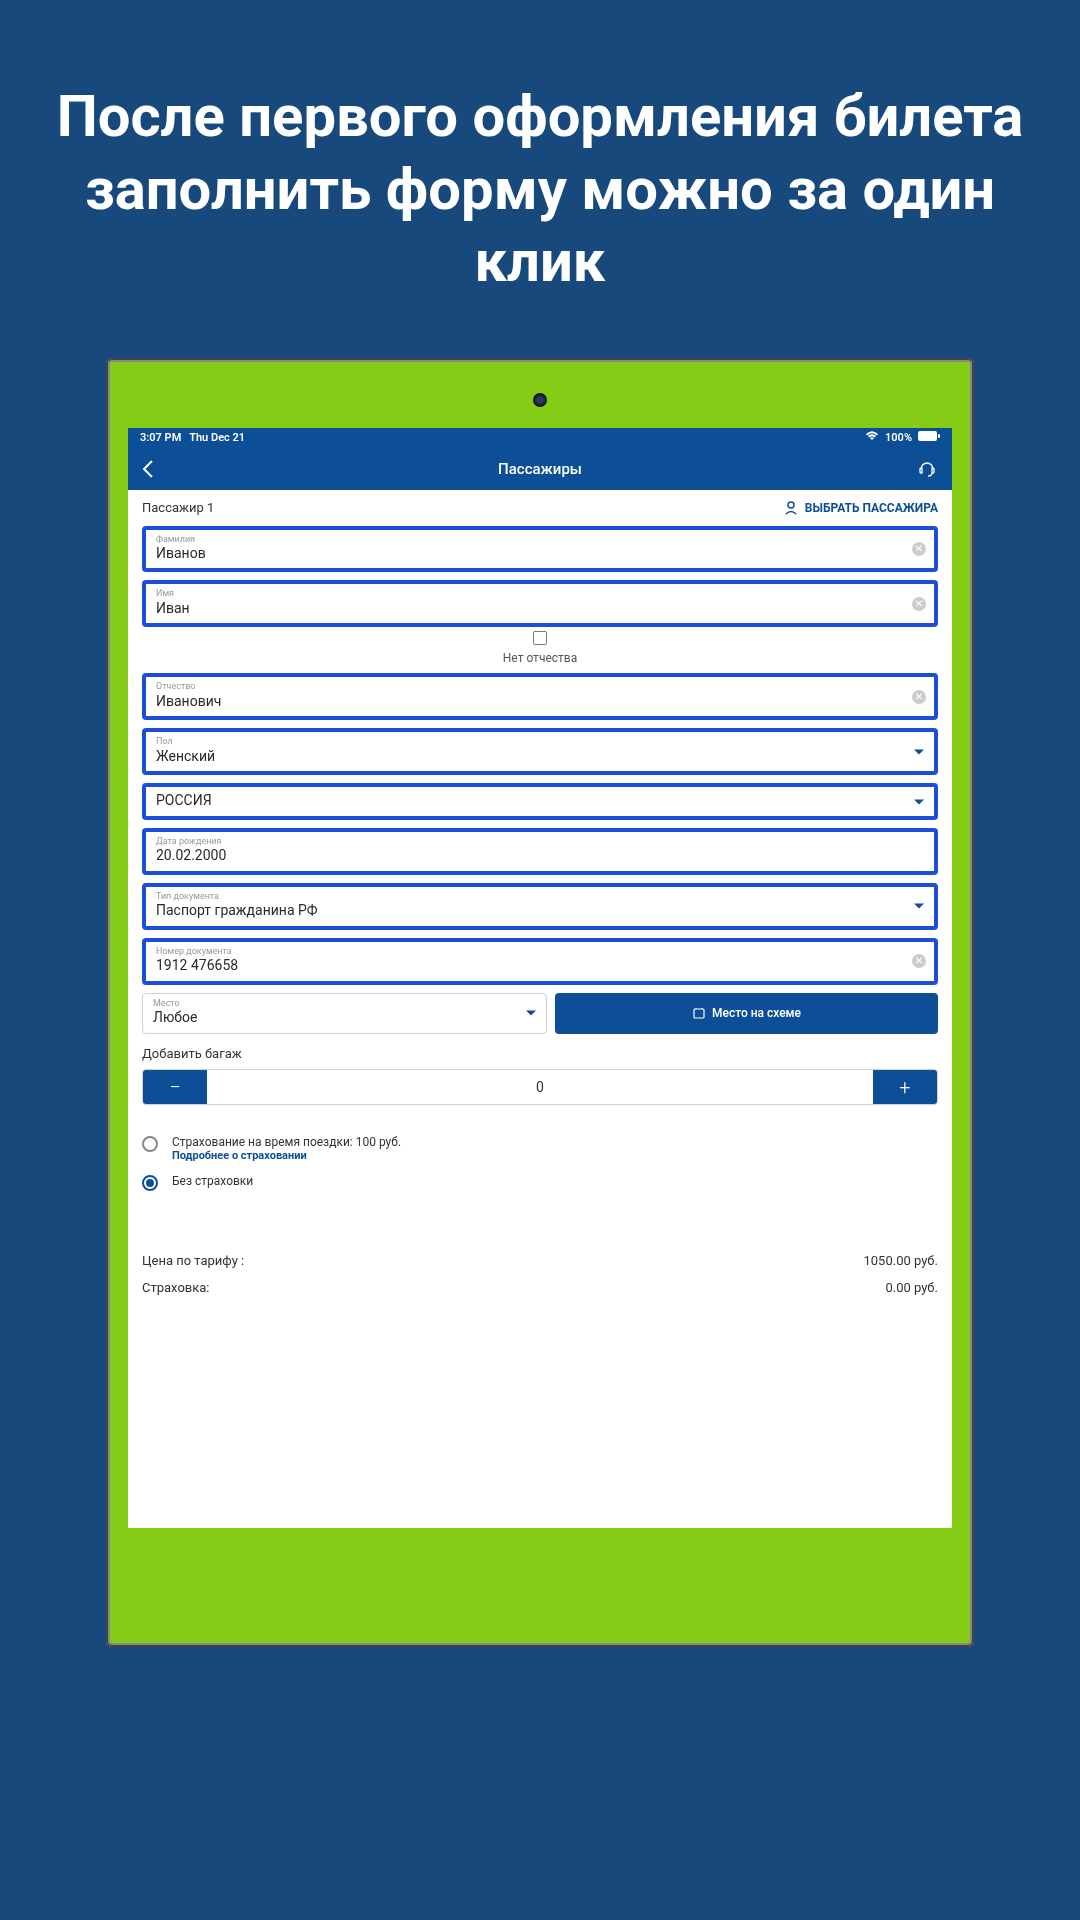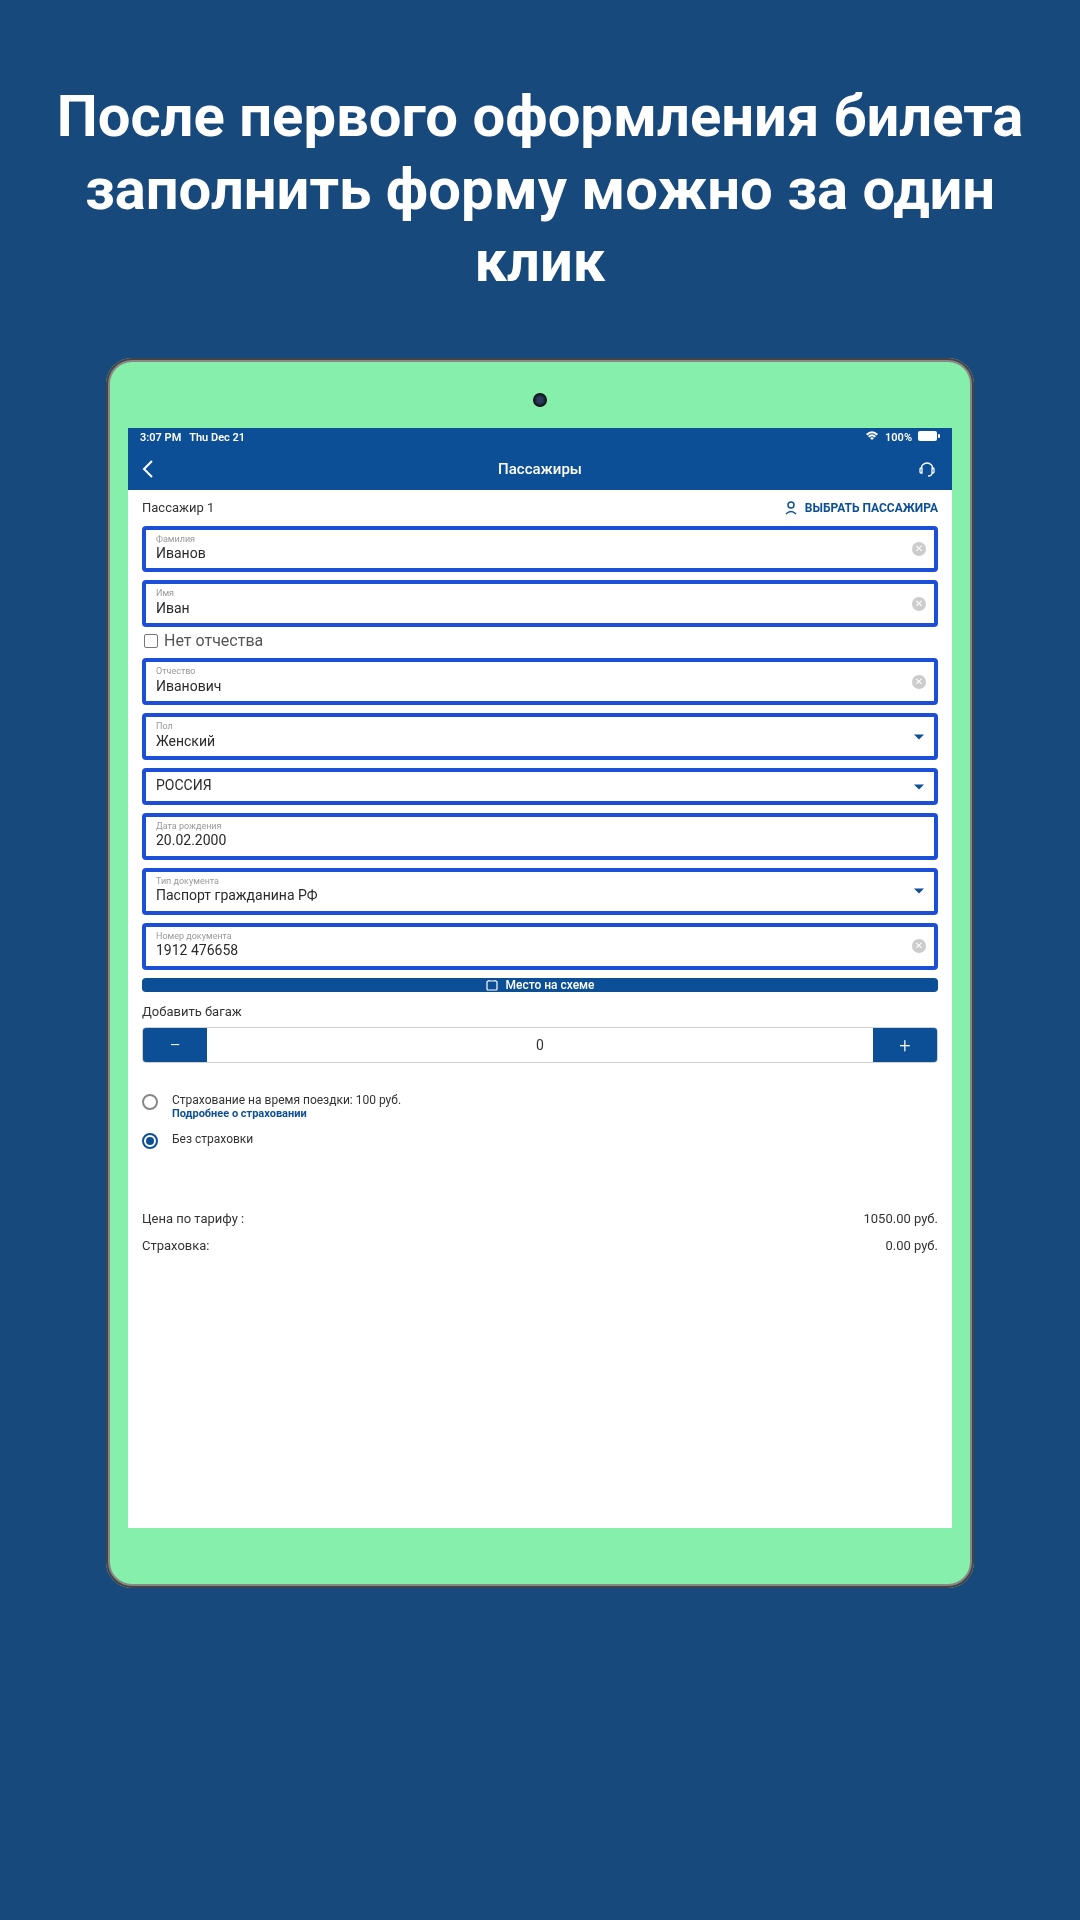--- a/index.html
+++ b/index.html
@@ -12,25 +12,25 @@
 }
 .promo-text {
   color: #fff;
   font-size: 58px;
   font-weight: 700;
   text-align: center;
   padding: 80px 40px 60px;
   line-height: 1.25;
 }
 .tablet-frame {
-  background: #86efac;
-  border-radius: 26px;
+  background: #84cc16;
+  border-radius: 6px;
   width: 868px;
   margin: 0 auto;
-  padding: 70px 22px 60px;
+  padding: 70px 22px 119px;
   box-shadow: inset 0 0 0 2px #444, inset 0 0 0 4px #888;
   position: relative;
 }
 .tablet-camera {
   position: absolute;
   top: 35px;
   left: 50%;
   transform: translateX(-50%);
   width: 14px;
   height: 14px;
@@ -121,26 +121,27 @@
   right: 10px;
   top: 50%;
   transform: translateY(-50%);
   width: 0; height: 0;
   border-left: 5px solid transparent;
   border-right: 5px solid transparent;
   border-top: 5px solid #0d4f96;
 }
 .checkbox-row {
   display: flex;
-  justify-content: flex-start;
+  justify-content: space-between;
   align-items: center;
   gap: 6px;
-  font-size: 16px;
+  font-size: 12px;
   color: #555;
   margin: -4px 2px 8px;
+  flex-direction: column;
 }
 .checkbox { width: 14px; height: 14px; border: 1.5px solid #777; border-radius: 2px; }
 .seat-row { display: flex; gap: 8px; margin-bottom: 12px; }
 .seat-field { flex: 1; border: 1px solid #d0d0d0; border-radius: 4px; padding: 4px 10px 6px; position: relative; }
 .seat-button {
   flex: 1;
   background: #0d4f96;
   color: #fff;
   border-radius: 4px;
   display: flex;
@@ -315,20 +316,25 @@
       </div>
 
       <div class="field">
         <div class="field-label">Номер документа</div>
         <div class="field-value">1912 476658</div>
         <div class="clear-icon">✕</div>
       </div>
 
 
       <div class="seat-row">
+        <div class="seat-field">
+          <div class="field-label">Место</div>
+          <div class="field-value">Любое</div>
+          <div class="dropdown-caret"></div>
+        </div>
         <div class="seat-button">
           <svg width="14" height="14" viewBox="0 0 14 14">
               <rect x="2" y="3" width="10" height="9" rx="1" stroke="#fff" stroke-width="1.2" fill="none"></rect>
               <path d="M4 3 v-1 M10 3 v-1" stroke="#fff" stroke-width="1.2"></path>
             </svg>
           <span>Место на схеме</span>
         </div>
       </div>
 
       <div class="luggage-label">Добавить багаж</div>

